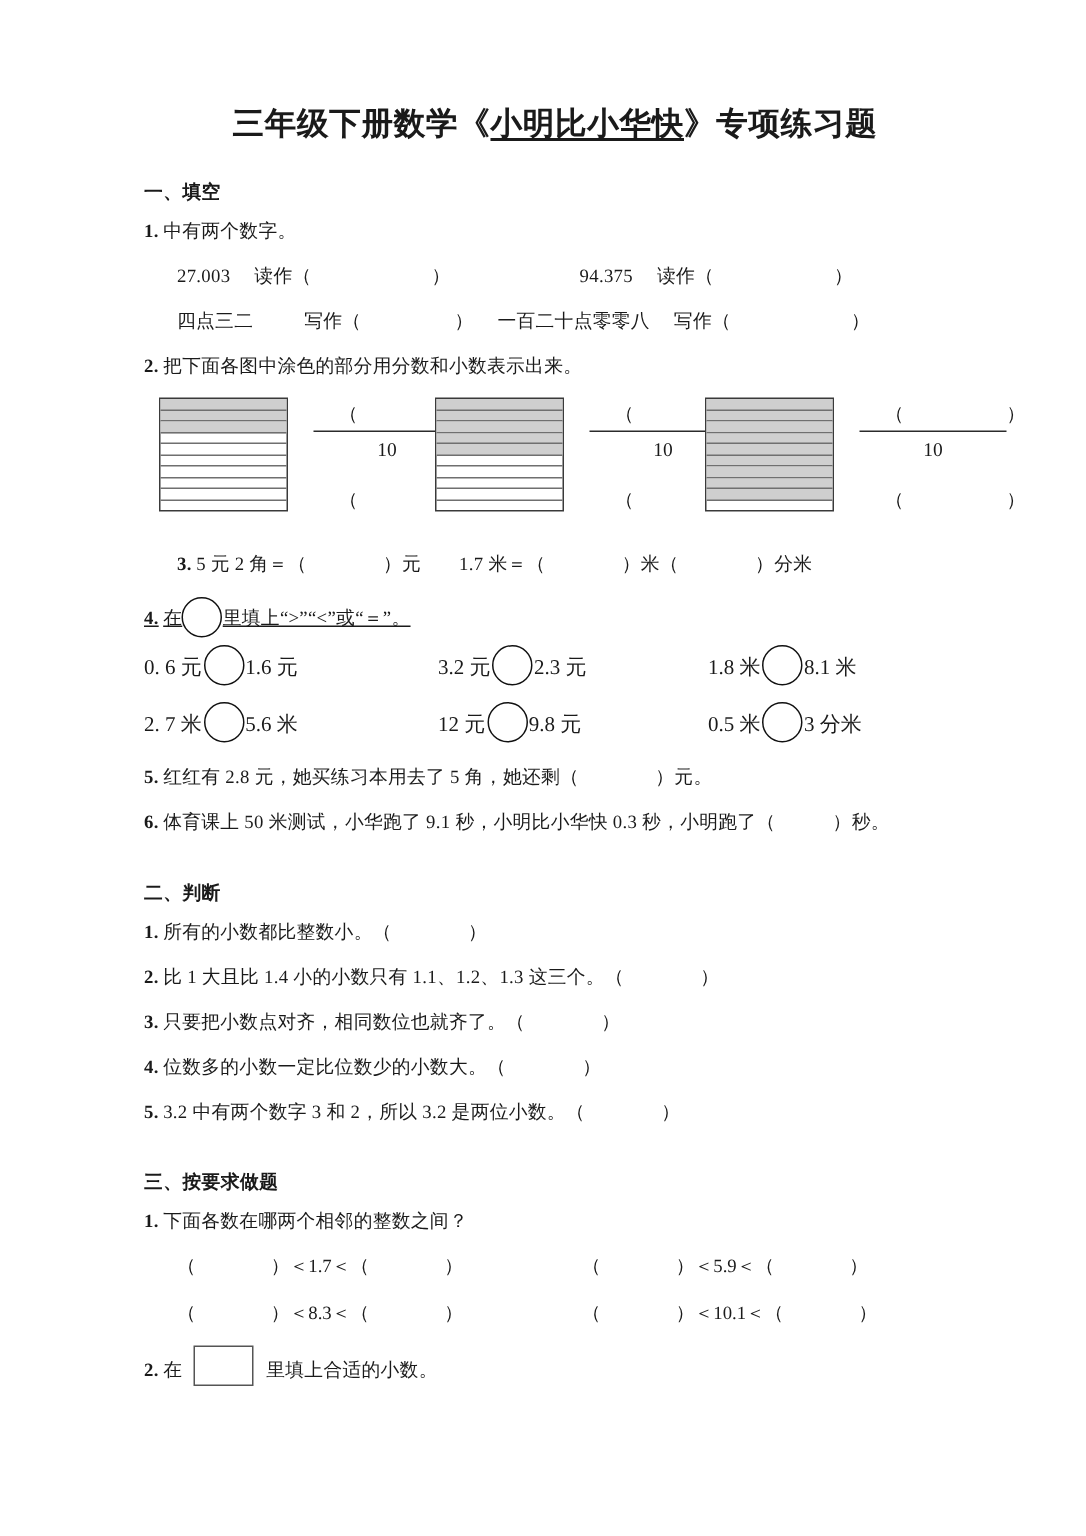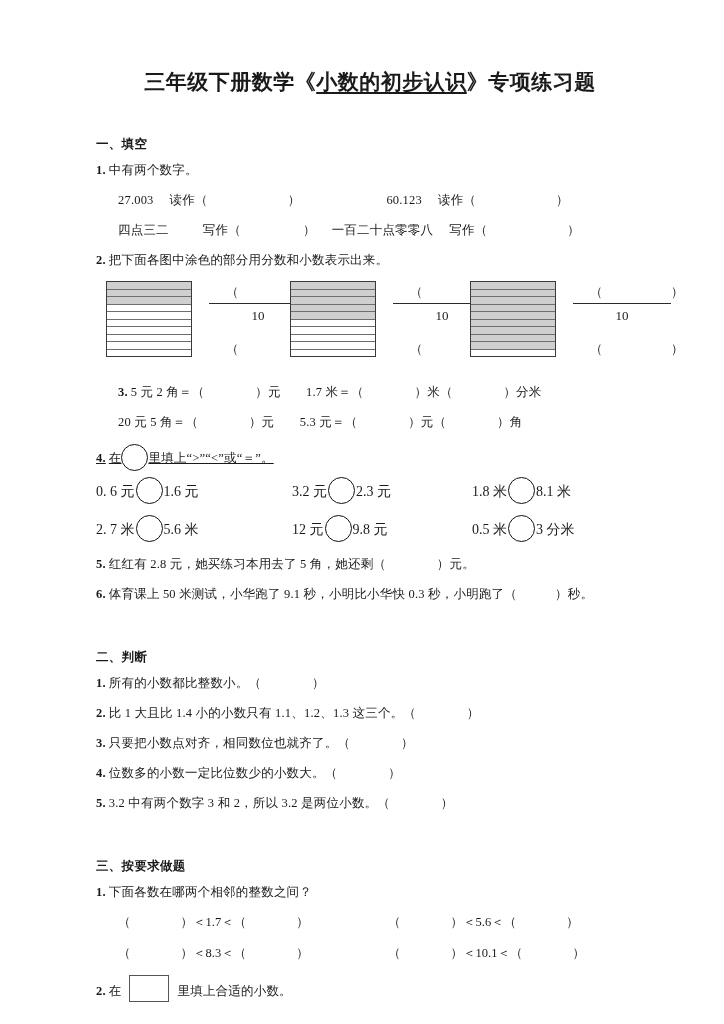--- a/index.html
+++ b/index.html
@@ -40,21 +40,21 @@
   }
   .title .underline {
     text-decoration: underline;
     text-underline-offset: 3px;
   }
 
   
   .section-head {
     font-size: 12.5px;
     font-weight: bold;
-    margin-top: 40px;
+    margin-top: 24px;
     margin-bottom: 2px;
     letter-spacing: 0.3px;
   }
 
   
   .q {
     font-size: 12.5px;
     line-height: 30px;
     white-space: nowrap;
     letter-spacing: 0.2px;
@@ -189,31 +189,31 @@
   }
   .ineq-cell { display:inline-block; width: 270px; }
 </style>
 </head>
 <body>
 
 <div class="page">
   <div class="content">
 
     <div class="title">
-      <span>三年级下册数学《</span><span class="underline">小数的初步认识</span><span>》专项练习题</span>
+      <span>三年级下册数学《</span><span class="underline">小明比小华快</span><span>》专项练习题</span>
     </div>
 
     <div class="section-head">一、填空</div>
 
     <div class="q">
       <span class="num">1.</span><span>中有两个数字。</span>
     </div>
 
     <div class="q indent">
-      <span>27.003</span><span class="gap-s"></span><span>读作（</span><span class="blank-lg"></span><span>）</span><span class="gap-xl"></span><span>60.123</span><span class="gap-s"></span><span>读作（</span><span class="blank-lg"></span><span>）</span>
+      <span>27.003</span><span class="gap-s"></span><span>读作（</span><span class="blank-lg"></span><span>）</span><span class="gap-xl"></span><span>94.375</span><span class="gap-s"></span><span>读作（</span><span class="blank-lg"></span><span>）</span>
     </div>
 
     <div class="q indent">
       <span>四点三二</span><span class="gap-m"></span><span>写作（</span><span class="blank-md"></span><span>）</span><span class="gap-s"></span><span>一百二十点零零八</span><span class="gap-s"></span><span>写作（</span><span class="blank-lg"></span><span>）</span>
     </div>
 
     <div class="q">
       <span class="num">2.</span><span>把下面各图中涂色的部分用分数和小数表示出来。</span>
     </div>
 
@@ -280,23 +280,20 @@
           <div class="denom">10</div>
           <div class="below">（　）</div>
         </div>
       </div>
 
     </div>
 
     <div class="q indent">
       <span class="num">3.</span><span>5 元 2 角＝（　　　　）元　　1.7 米＝（　　　　）米（　　　　）分米</span>
     </div>
-    <div class="q indent">
-      <span>20 元 5 角＝（　　　　）元　　5.3 元＝（　　　　）元（　　　　）角</span>
-    </div>
 
     <div class="q" style="margin-top:6px;text-decoration:underline;">
       <span class="num">4.</span><span>在</span><span class="circ-inline"></span><span>里填上“&gt;”“&lt;”或“＝”。</span>
     </div>
 
     <div class="cmp-row indent">
       <span class="cmp-cell cmp-c1"><span>0. 6 元</span><span class="circ"></span><span>1.6 元</span></span><span class="cmp-cell cmp-c2"><span>3.2 元</span><span class="circ"></span><span>2.3 元</span></span><span class="cmp-cell"><span>1.8 米</span><span class="circ"></span><span>8.1 米</span></span>
     </div>
 
     <div class="cmp-row indent">
@@ -329,21 +326,21 @@
       <span class="num">5.</span><span>3.2 中有两个数字 3 和 2，所以 3.2 是两位小数。（　　　　）</span>
     </div>
 
     <div class="section-head">三、按要求做题</div>
 
     <div class="q">
       <span class="num">1.</span><span>下面各数在哪两个相邻的整数之间？</span>
     </div>
 
     <div class="ineq-row">
-      <span class="ineq-cell">（　　　　）＜1.7＜（　　　　）</span><span>（　　　　）＜5.6＜（　　　　）</span>
+      <span class="ineq-cell">（　　　　）＜1.7＜（　　　　）</span><span>（　　　　）＜5.9＜（　　　　）</span>
     </div>
     <div class="ineq-row">
       <span class="ineq-cell">（　　　　）＜8.3＜（　　　　）</span><span>（　　　　）＜10.1＜（　　　　）</span>
     </div>
 
     <div class="q" style="margin-top:6px;">
       <span class="num">2.</span><span>在</span><span class="ansbox"></span><span>里填上合适的小数。</span>
     </div>
 
   </div>

